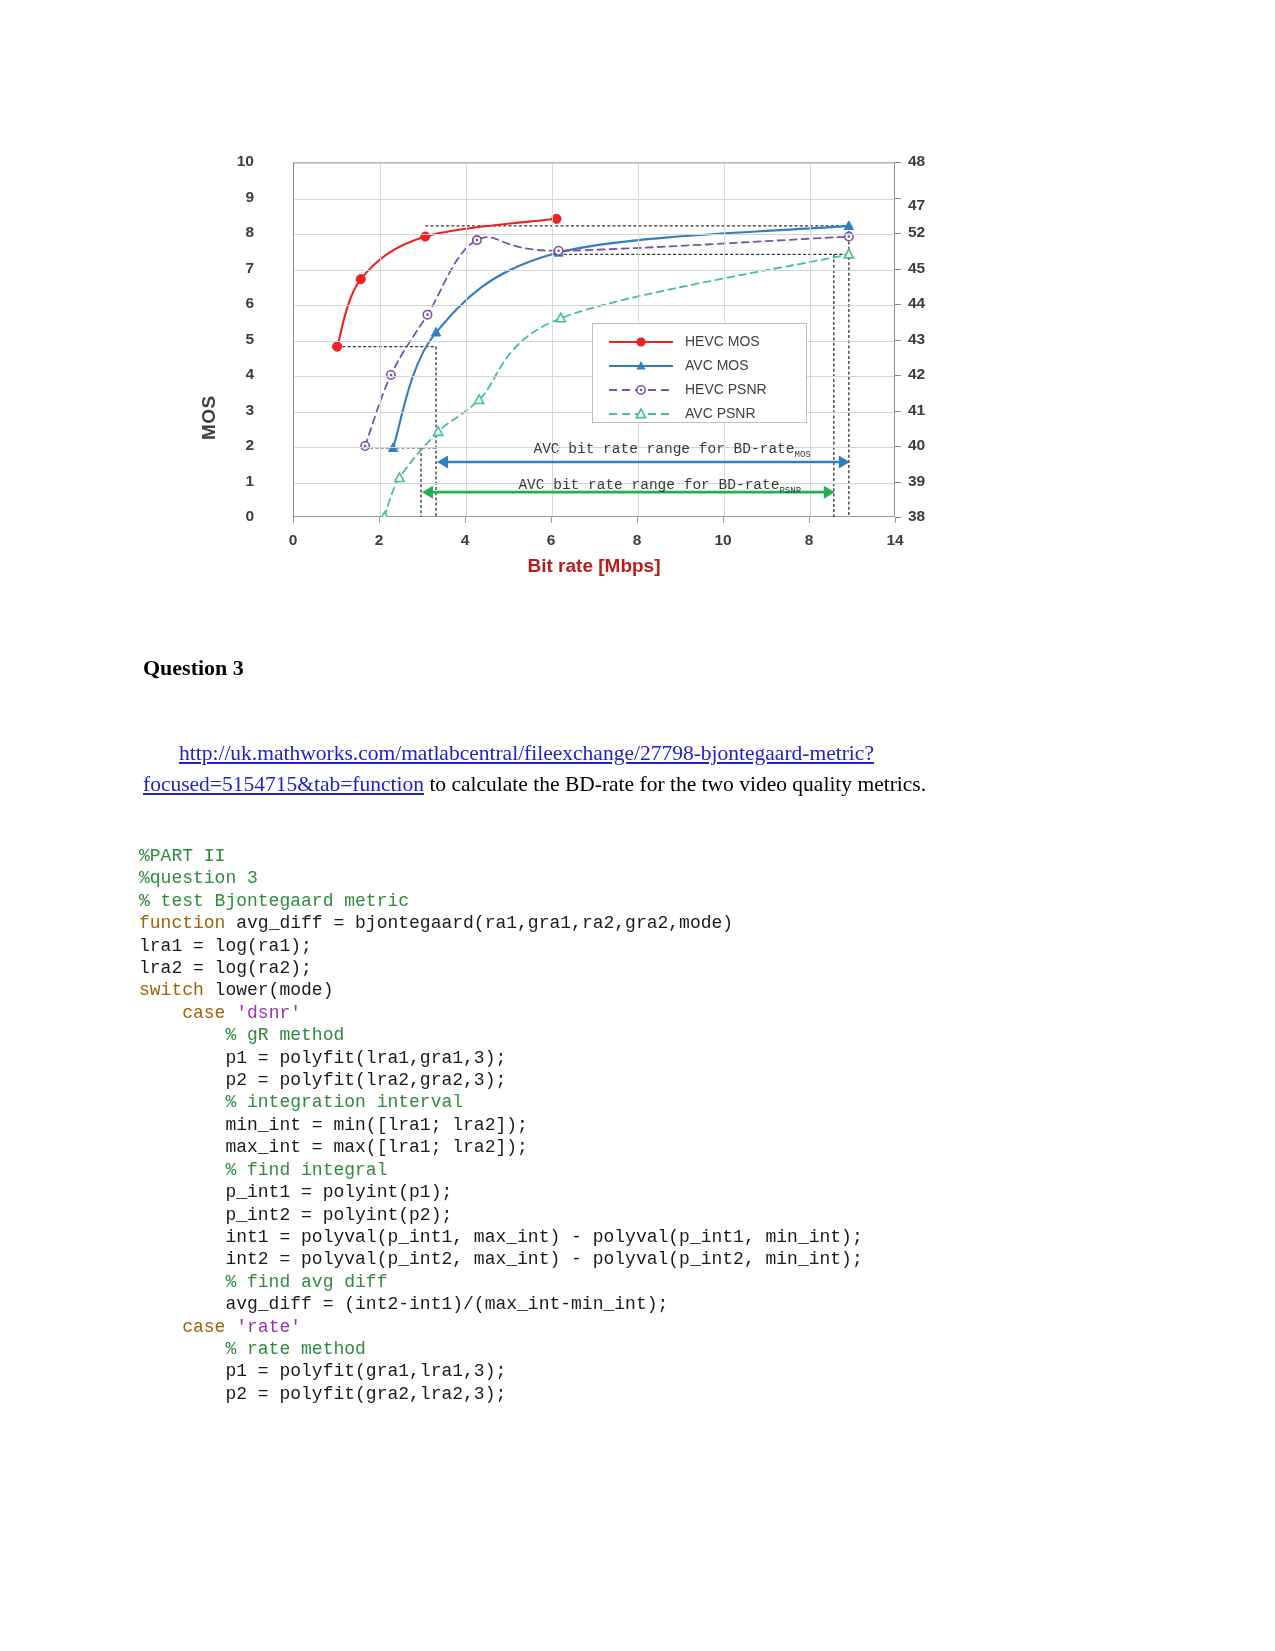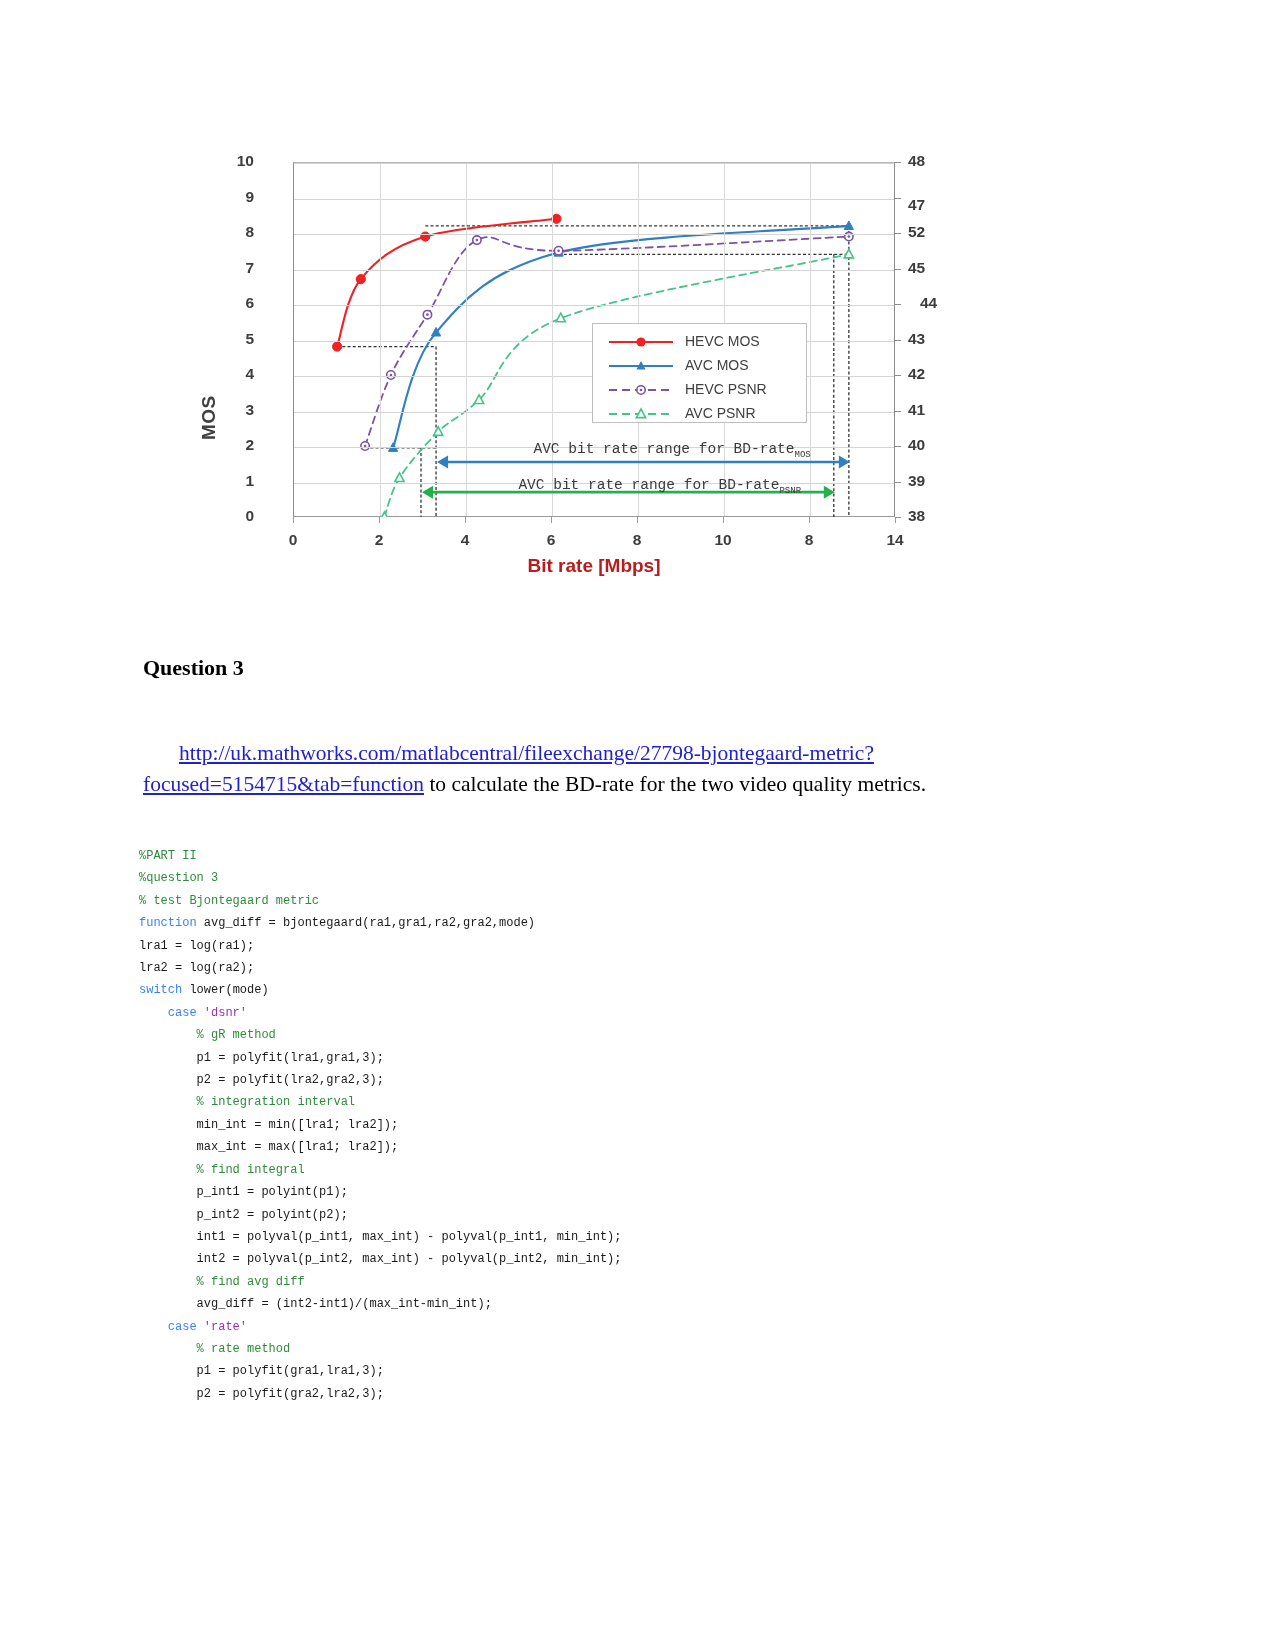--- a/index.html
+++ b/index.html
@@ -79,25 +79,25 @@
   }
   #q-body{
     position:absolute;left:143px;top:707px;width:790px;
     font-family:"Liberation Serif",serif;font-size:21.5px;color:#000;
     line-height:31px;
   }
   #q-body a{color:#2222cc;text-decoration:underline;margin-left:36px;}
 
   #code{
     position:absolute;left:139px;top:845px;width:1000px;
-    font-family:"Liberation Mono",monospace;font-size:12px;
+    font-family:"Liberation Mono",monospace;font-size:18px;
     line-height:22.4px;white-space:pre;color:#1a1a1a;
   }
   .c-com{color:#2e8b3d;}
-  .c-kw{color:#3b82f6;}
+  .c-kw{color:#a16207;}
   .c-str{color:#9b30b5;}
 </style>
 </head>
 <body>
 
 <div id="figure">
 
   <div class="ylabel-left">MOS</div>
 
   <div id="plot">
@@ -188,21 +188,21 @@
       <div class="ytick-r" style="top: 331.5px;">39</div>
       <div class="tickmark-r" style="top: 341.5px;"></div>
       <div class="ytick-r" style="top: 296px;">40</div>
       <div class="tickmark-r" style="top: 306px;"></div>
       <div class="ytick-r" style="top: 260.5px;">41</div>
       <div class="tickmark-r" style="top: 270.5px;"></div>
       <div class="ytick-r" style="top: 225px;">42</div>
       <div class="tickmark-r" style="top: 235px;"></div>
       <div class="ytick-r" style="top: 189.5px;">43</div>
       <div class="tickmark-r" style="top: 199.5px;"></div>
-      <div class="ytick-r" style="top: 154px; margin-left: 12px;">44</div>
+      <div class="ytick-r" style="top: 154px;">44</div>
       <div class="tickmark-r" style="top: 164px;"></div>
       <div class="ytick-r" style="top: 118.5px;">45</div>
       <div class="tickmark-r" style="top: 128.5px;"></div>
       <div class="ytick-r" style="top: 83px;">52</div>
       <div class="tickmark-r" style="top: 93px;"></div>
       <div class="ytick-r" style="top: 47.5px; margin-top: 8px;">47</div>
       <div class="tickmark-r" style="top: 57.5px;"></div>
       <div class="ytick-r" style="top: 12px;">48</div>
       <div class="tickmark-r" style="top: 22px;"></div>
     </div>

